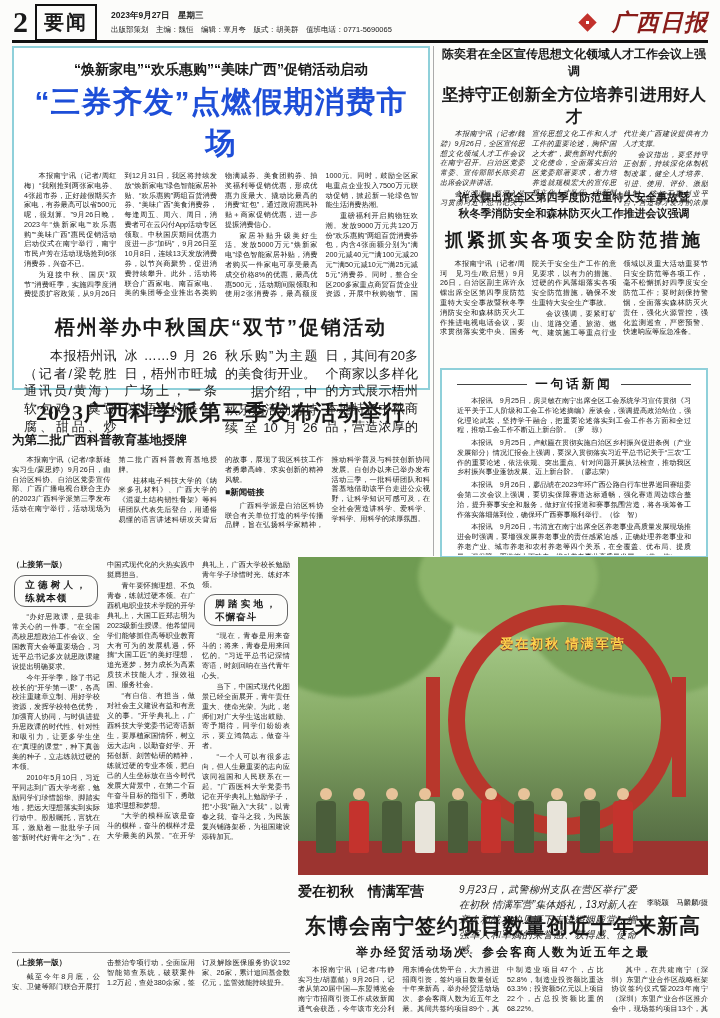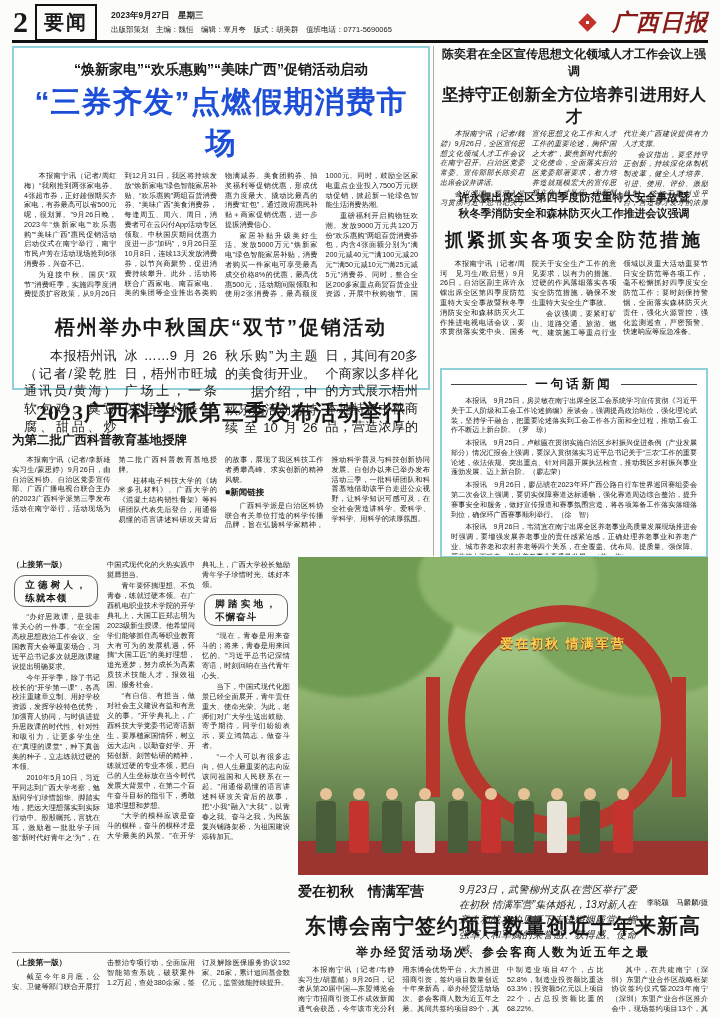--- a/index.html
+++ b/index.html
@@ -45,21 +45,21 @@
   .vdiv { position:absolute; left:433px; top:46px; width:1px; height:510px; background:#aaa; }
   .chen { position:absolute; left:440px; top:46px; width:268px; height:140px; }
   .chen-kicker { font-size:12px; }
   .chen-headline { text-align:center; font-weight:bold; font-size:16.5px; margin:4px 0 1px; }
   .chen-body { height:88px; column-count:3; column-gap:7px; font-size:7.2px; line-height:1.36;font-style:italic; }
   .xu { position:absolute; left:440px; top:190px; width:268px; height:172px; }
   .xu-kicker { font-size:11px; line-height:1.45; }
   .xu-headline { text-align:center; font-weight:bold; font-size:18.5px; letter-spacing:3px; margin:5px 0 7px; }
   .xu-body { height:98px; column-count:3; column-gap:7px; font-size:7.2px; line-height:1.36; }
   .briefs { position:absolute; left:440px; top:368px; width:268px; height:190px;
-    border:2px solid #8fd0da; background:#fff; padding:6px 9px; }
+    border:2px solid #8fd0da; background:#fff; padding:6px 15px; }
   .briefs-head { display:flex; align-items:center; gap:8px; margin-bottom:4px; }
   .briefs-line { flex:1; height:1px; background:#444; }
   .briefs-title { font-size:12.5px; font-weight:bold; letter-spacing:3px; }
   .briefs-body { height:158px; overflow:hidden; font-size:7.1px; line-height:1.38; text-align:justify; }
   .briefs-body .para { margin-bottom:3px; }
   
   .feature { position:absolute; left:12px; top:560px; width:278px; height:386px;
     column-count:3; column-gap:7px; font-size:7.2px; line-height:1.38; text-align:justify; overflow:hidden; }
   .continued { font-weight:bold; font-size:7.8px; margin-bottom:3px; text-indent:0; }
   .pill-sub { display:block; width:fit-content; max-width:95%; margin:4px auto 5px; padding:2px 10px;
@@ -198,21 +198,21 @@
         <p class="para">今年开学季，除了书记校长的“开学第一课”，各高校注重建章立制、用好学校资源，发挥学校特色优势，加强育人协同，与时俱进提升思政课的时代性、针对性和吸引力，让更多学生坐在“真理的课堂”，种下真善美的种子，立志练就过硬的本领。</p>
         <p class="para">2010年5月10日，习近平同志到广西大学考察，勉励同学们珍惜韶华、脚踏实地，把远大理想落实到实际行动中。殷殷嘱托，言犹在耳，激励着一批批学子回答“新时代好青年之‘为’”，在中国式现代化的火热实践中挺膺担当。</p>
         <p class="para">青年要怀揣理想、不负青春，练就过硬本领。在广西机电职业技术学院的开学典礼上，大国工匠郑志明为2023级新生授课。他希望同学们能够抓住高等职业教育大有可为的发展机遇，怀揣“大国工匠”的美好理想，追光逐梦，努力成长为高素质技术技能人才，报效祖国、服务社会。</p>
         <p class="para">“有自信、有担当，做对社会主义建设有益和有意义的事。”开学典礼上，广西科技大学党委书记寄语新生，要厚植家国情怀，树立远大志向，以勤奋好学、开拓创新、刻苦钻研的精神，练就过硬的专业本领，把自己的人生坐标放在当今时代发展大背景中，在第二个百年奋斗目标的指引下，勇敢追求理想和梦想。</p>
         <p class="para">“大学的模样应该是奋斗的模样，奋斗的模样才是大学最美的风景。”在开学典礼上，广西大学校长勉励青年学子珍惜时光、练好本领。</p>
       </div>
     <span class="pill-sub">脚踏实地，不懈奋斗</span>
     <div>
         <p class="para">“现在，青春是用来奋斗的；将来，青春是用来回忆的。”习近平总书记深情寄语，时刻回响在当代青年心头。</p>
         <p class="para">当下，中国式现代化图景已经全面展开，青年责任重大、使命光荣。为此，老师们对广大学生送出鼓励、寄予期待，同学们纷纷表示，要立鸿鹄志，做奋斗者。</p>
-        <p class="para">“一个人可以有很多志向，但人生最重要的志向应该同祖国和人民联系在一起。”用通俗易懂的语言讲述科研攻关背后的故事，把“小我”融入“大我”，以青春之我、奋斗之我，为民族复兴铺路架桥，为祖国建设添砖加瓦。</p>
+        <p class="para">“一个人可以有很多志向，但人生最重要的志向应该同祖国和人民联系在一起。”广西医科大学党委书记在开学典礼上勉励学子，把“小我”融入“大我”，以青春之我、奋斗之我，为民族复兴铺路架桥，为祖国建设添砖加瓦。</p>
       </div>
   </div>
   <div class="feature-rule"></div>
   <div class="cont2">
     <p class="continued">（上接第一版）</p>
     <div>
         <p class="para">截至今年8月底，公安、卫健等部门联合开展打击整治专项行动，全面应用智能筛查系统，破获案件1.2万起，查处380余家，签订及解除医保服务协议192家、26家，累计追回基金数亿元，监管效能持续提升。</p>
       </div>
   </div>
 

